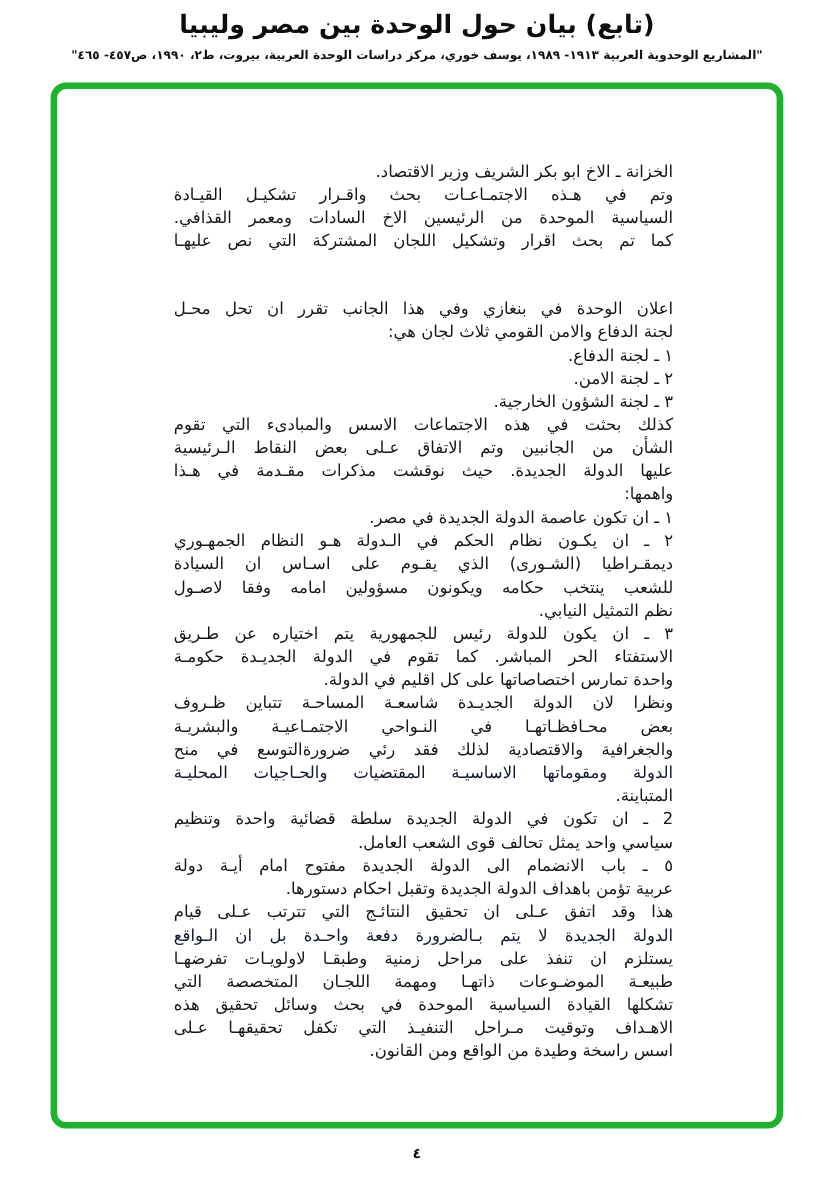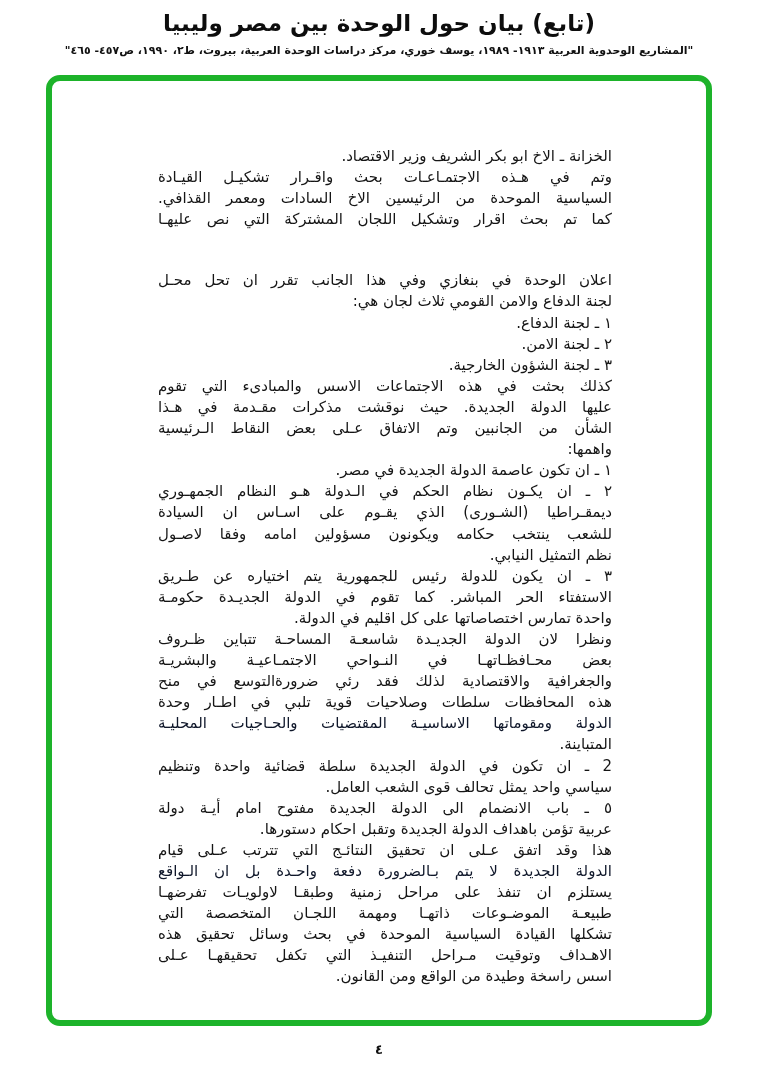--- a/index.html
+++ b/index.html
@@ -57,35 +57,34 @@
         <div class="line" style="color: rgb(21, 21, 21);">الخزانة ـ الاخ ابو بكر الشريف وزير الاقتصاد.</div>
         <div class="line j" style="color: rgb(21, 21, 21);">وتم في هـذه الاجتمـاعـات بحث واقـرار تشكيـل القيـادة</div>
         <div class="line j" style="color: rgb(21, 21, 21);">السياسية الموحدة من الرئيسين الاخ السادات ومعمر القذافي.</div>
         <div class="line j" style="color: rgb(21, 21, 21);">كما تم بحث اقرار وتشكيل اللجان المشتركة التي نص عليهـا</div>
         <div class="line j" style="color: rgb(21, 21, 21); margin-top: 40px;">اعلان الوحدة في بنغازي وفي هذا الجانب تقرر ان تحل محـل</div>
         <div class="line" style="color: rgb(21, 21, 21);">لجنة الدفاع والامن القومي ثلاث لجان هي:</div>
         <div class="line" style="color: rgb(21, 21, 21);">١ ـ لجنة الدفاع.</div>
         <div class="line" style="color: rgb(21, 21, 21);">٢ ـ لجنة الامن.</div>
         <div class="line" style="color: rgb(21, 21, 21);">٣ ـ لجنة الشؤون الخارجية.</div>
         <div class="line j" style="color: rgb(21, 21, 21);">كذلك بحثت في هذه الاجتماعات الاسس والمبادىء التي تقوم</div>
+        <div class="line j" style="color: rgb(21, 21, 21);">الشأن من الجانبين وتم الاتفاق عـلى بعض النقاط الـرئيسية</div>
         <div class="line j" style="color: rgb(21, 21, 21);">عليها الدولة الجديدة. حيث نوقشت مذكرات مقـدمة في هـذا</div>
-        <div class="line j" style="color: rgb(21, 21, 21);">الشأن من الجانبين وتم الاتفاق عـلى بعض النقاط الـرئيسية</div>
         <div class="line" style="color: rgb(21, 21, 21);">واهمها:</div>
         <div class="line" style="color: rgb(21, 21, 21);">١ ـ ان تكون عاصمة الدولة الجديدة في مصر.</div>
         <div class="line j" style="color: rgb(21, 21, 21);">٢ ـ ان يكـون نظام الحكم في الـدولة هـو النظام الجمهـوري</div>
         <div class="line j" style="color: rgb(21, 21, 21);">ديمقـراطيا (الشـورى) الذي يقـوم على اسـاس ان السيادة</div>
         <div class="line j" style="color: rgb(21, 21, 21);">للشعب ينتخب حكامه ويكونون مسؤولين امامه وفقا لاصـول</div>
         <div class="line" style="color: rgb(21, 21, 21);">نظم التمثيل النيابي.</div>
         <div class="line j" style="color: rgb(21, 21, 21);">٣ ـ ان يكون للدولة رئيس للجمهورية يتم اختياره عن طـريق</div>
         <div class="line j" style="color: rgb(21, 21, 21);">الاستفتاء الحر المباشر. كما تقوم في الدولة الجديـدة حكومـة</div>
         <div class="line" style="color: rgb(21, 21, 21);">واحدة تمارس اختصاصاتها على كل اقليم في الدولة.</div>
         <div class="line j" style="color: rgb(21, 21, 21);">ونظرا لان الدولة الجديـدة شاسعـة المساحـة تتباين ظـروف</div>
         <div class="line j" style="color: rgb(21, 21, 21);">بعض محـافظـاتهـا في النـواحي الاجتمـاعيـة والبشريـة</div>
         <div class="line j" style="color: rgb(21, 21, 21);">والجغرافية والاقتصادية لذلك فقد رئي ضرورةالتوسع في منح</div>
-        <div class="line j" style="color: rgb(21, 21, 21);">هذه المحافظات سلطات وصلاحيات قوية تلبي في اطـار وحدة</div>
         <div class="line j" style="color: #0f172a;">الدولة ومقوماتها الاساسيـة المقتضيات والحـاجيات المحليـة</div>
         <div class="line" style="color: rgb(21, 21, 21);">المتباينة.</div>
         <div class="line j" style="color: rgb(21, 21, 21);">2 ـ ان تكون في الدولة الجديدة سلطة قضائية واحدة وتنظيم</div>
         <div class="line" style="color: rgb(21, 21, 21);">سياسي واحد يمثل تحالف قوى الشعب العامل.</div>
         <div class="line j" style="color: rgb(21, 21, 21);">٥ ـ باب الانضمام الى الدولة الجديدة مفتوح امام أيـة دولة</div>
         <div class="line" style="color: rgb(21, 21, 21);">عربية تؤمن باهداف الدولة الجديدة وتقبل احكام دستورها.</div>
         <div class="line j" style="color: rgb(21, 21, 21);">هذا وقد اتفق عـلى ان تحقيق النتائـج التي تترتب عـلى قيام</div>
         <div class="line j" style="color: #0f172a;">الدولة الجديدة لا يتم بـالضرورة دفعة واحـدة بل ان الـواقع</div>
         <div class="line j" style="color: rgb(21, 21, 21);">يستلزم ان تنفذ على مراحل زمنية وطبقـا لاولويـات تفرضهـا</div>
         <div class="line j" style="color: rgb(21, 21, 21);">طبيعـة الموضـوعات ذاتهـا ومهمة اللجـان المتخصصة التي</div>

